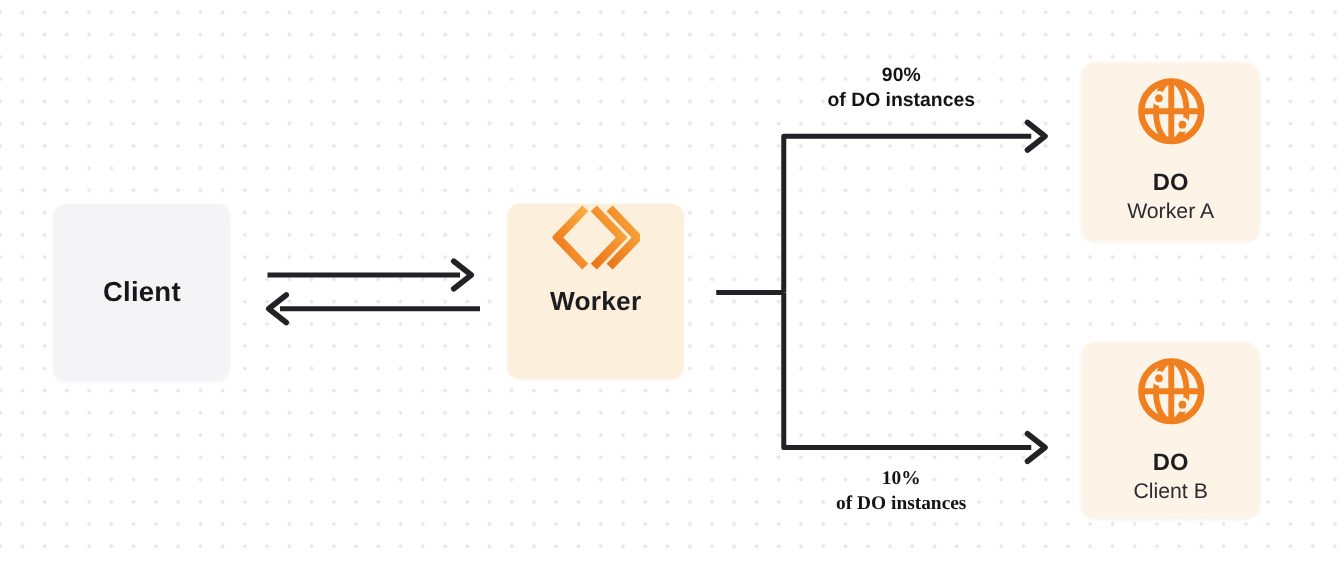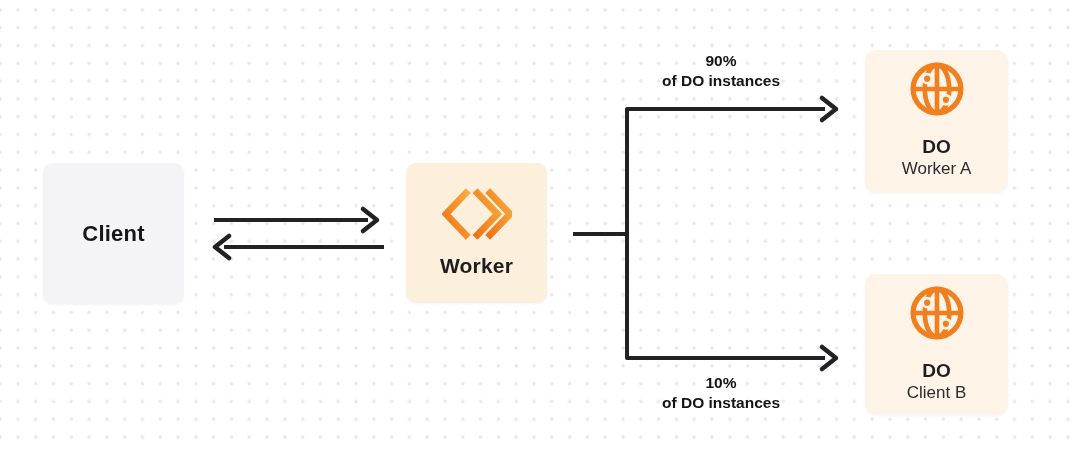--- a/index.html
+++ b/index.html
@@ -23,21 +23,21 @@
   .box-client{
     left:43px;top:163px;width:141px;height:141px;
     background:#f4f4f6;border-radius:10px;justify-content:center;
   }
   .client-label{
     font-size:22px;font-weight:700;color:#17171a;letter-spacing:.2px;
   }
   .box-worker{
     left:406px;top:163px;width:141px;height:140px;
     background:#fcefdc;border-radius:10px;
-    justify-content:flex-start;padding-top:24px;
+    justify-content:flex-start;
   }
   .worker-icon{width:70px;height:54px;display:block;}
   .worker-label{
     margin-top:13px;font-size:21px;font-weight:700;color:#1d1d20;letter-spacing:.2px;
   }
   .box-do{
     width:143px;height:143px;left:865px;
     background:#fdf3e6;border-radius:12px;
     justify-content:flex-start;padding-top:9px;
   }
@@ -45,21 +45,21 @@
   .box-do-b{top:274px;height:141px;}
   .globe-icon{width:60px;height:60px;display:block;}
   .do-title{margin-top:17px;font-size:19px;font-weight:700;color:#1e1e22;line-height:21px;}
   .do-subtitle{margin-top:1px;font-size:17px;font-weight:400;color:#2b2b30;line-height:21px;}
   .branch-label{
     position:absolute;left:721px;transform:translateX(-50%);
     text-align:center;font-size:15.5px;font-weight:700;color:#141417;
     line-height:19.5px;white-space:nowrap;
   }
   .branch-label-top{top:51px;}
-  .branch-label-bottom{top:373px;}
+  .branch-label-bottom{top:373px;font-family:Liberation Serif, serif;}
 </style>
 </head>
 <body>
 
 <div class="canvas">
 
   <svg class="connectors" viewBox="0 0 1072 452" fill="none" xmlns="http://www.w3.org/2000/svg">
     <defs>
       <linearGradient id="wgrad" x1="0" y1="1" x2="1" y2="0">
         <stop offset="0" stop-color="#ec7216"></stop>

